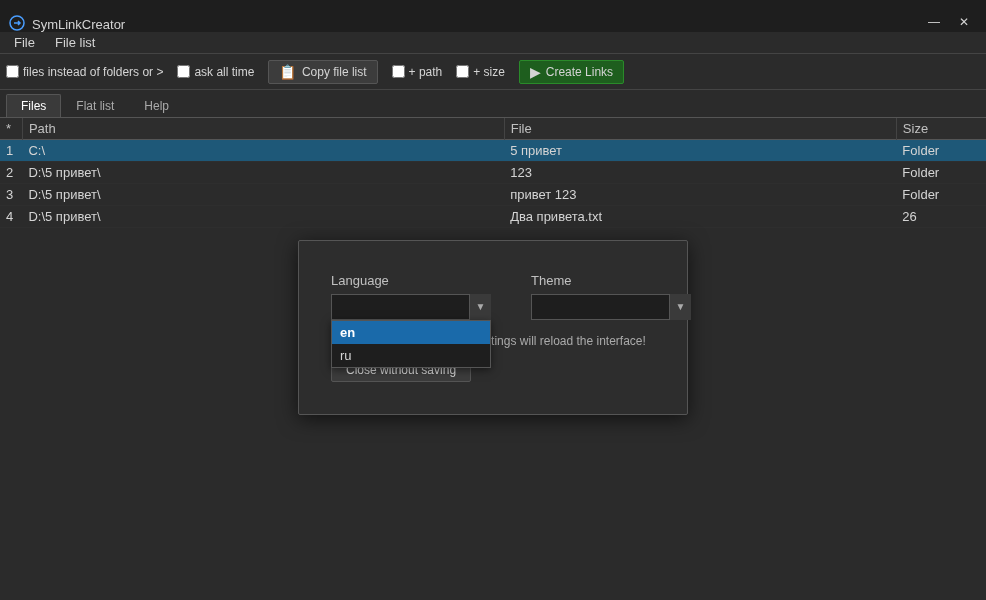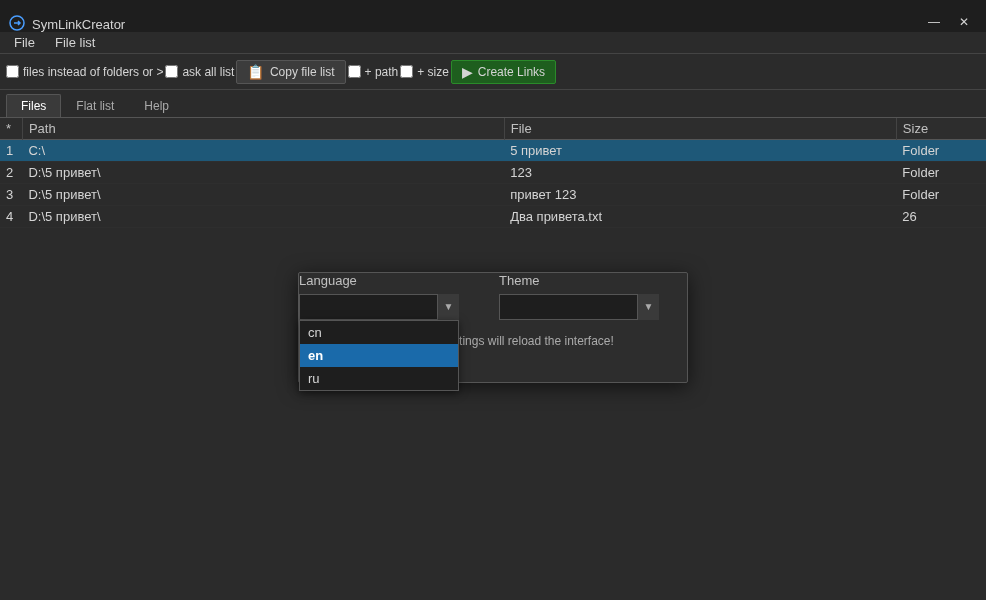--- a/index.html
+++ b/index.html
@@ -68,21 +68,21 @@
       font-size: 13px;
     }
 
     
     #toolbar {
       background: #2b2b2b;
       height: 36px;
       display: flex;
       align-items: center;
       padding: 0 6px;
-      gap: 2px;
+      gap: 14px;
       border-bottom: 1px solid #444;
     }
     .toolbar-checkbox-group {
       display: flex;
       align-items: center;
       gap: 4px;
     }
     .toolbar-checkbox-group input[type="checkbox"] {
       accent-color: #3a3a3a;
       width: 13px;
@@ -187,21 +187,21 @@
       justify-content: center;
       z-index: 10;
     }
 
     
     #settings-dialog {
       background: #2d2d2d;
       border: 1px solid #555;
       border-radius: 2px;
       width: 390px;
-      padding: 0;
+      padding: 32px;
       box-shadow: 0 4px 20px rgba(0,0,0,0.6);
       position: relative;
     }
     #dialog-header {
       display: flex;
       gap: 40px;
       margin-bottom: 10px;
     }
     .dialog-section-title {
       font-size: 13px;
@@ -319,21 +319,21 @@
 
 <div id="main-content">
 
   <div id="toolbar">
     <div class="toolbar-checkbox-group">
       <input type="checkbox" id="files-cb" style="">
       <label class="toolbar-label">files instead of folders or &gt;</label>
     </div>
     <div class="toolbar-checkbox-group">
       <input type="checkbox" id="ask-cb" style="">
-      <label class="toolbar-label">ask all list</label>
+      <label class="toolbar-label">ask all time</label>
     </div>
     <button class="toolbar-btn">
       <span class="btn-icon">📋</span>
       <span>Copy file list</span>
     </button>
     <div class="toolbar-checkbox-group">
       <input type="checkbox" id="path-cb" style="">
       <label class="toolbar-label">+ path</label>
     </div>
     <div class="toolbar-checkbox-group">
@@ -396,21 +396,20 @@
       <div id="dialog-header">
 
         <div>
           <div class="dialog-section-title">Language</div>
           <div id="language-dropdown-container">
             <div style="display:flex; position:relative; width:160px;">
               <div id="language-input-box"></div>
               <div class="dropdown-arrow">▼</div>
             </div>
             <div id="language-dropdown-open">
-              <div class="lang-option">cn</div>
               <div class="lang-option selected-option">en</div>
               <div class="lang-option">ru</div>
             </div>
           </div>
         </div>
 
         <div>
           <div class="dialog-section-title">Theme</div>
           <div style="position:relative; width:160px;">
             <select class="dialog-dropdown">

